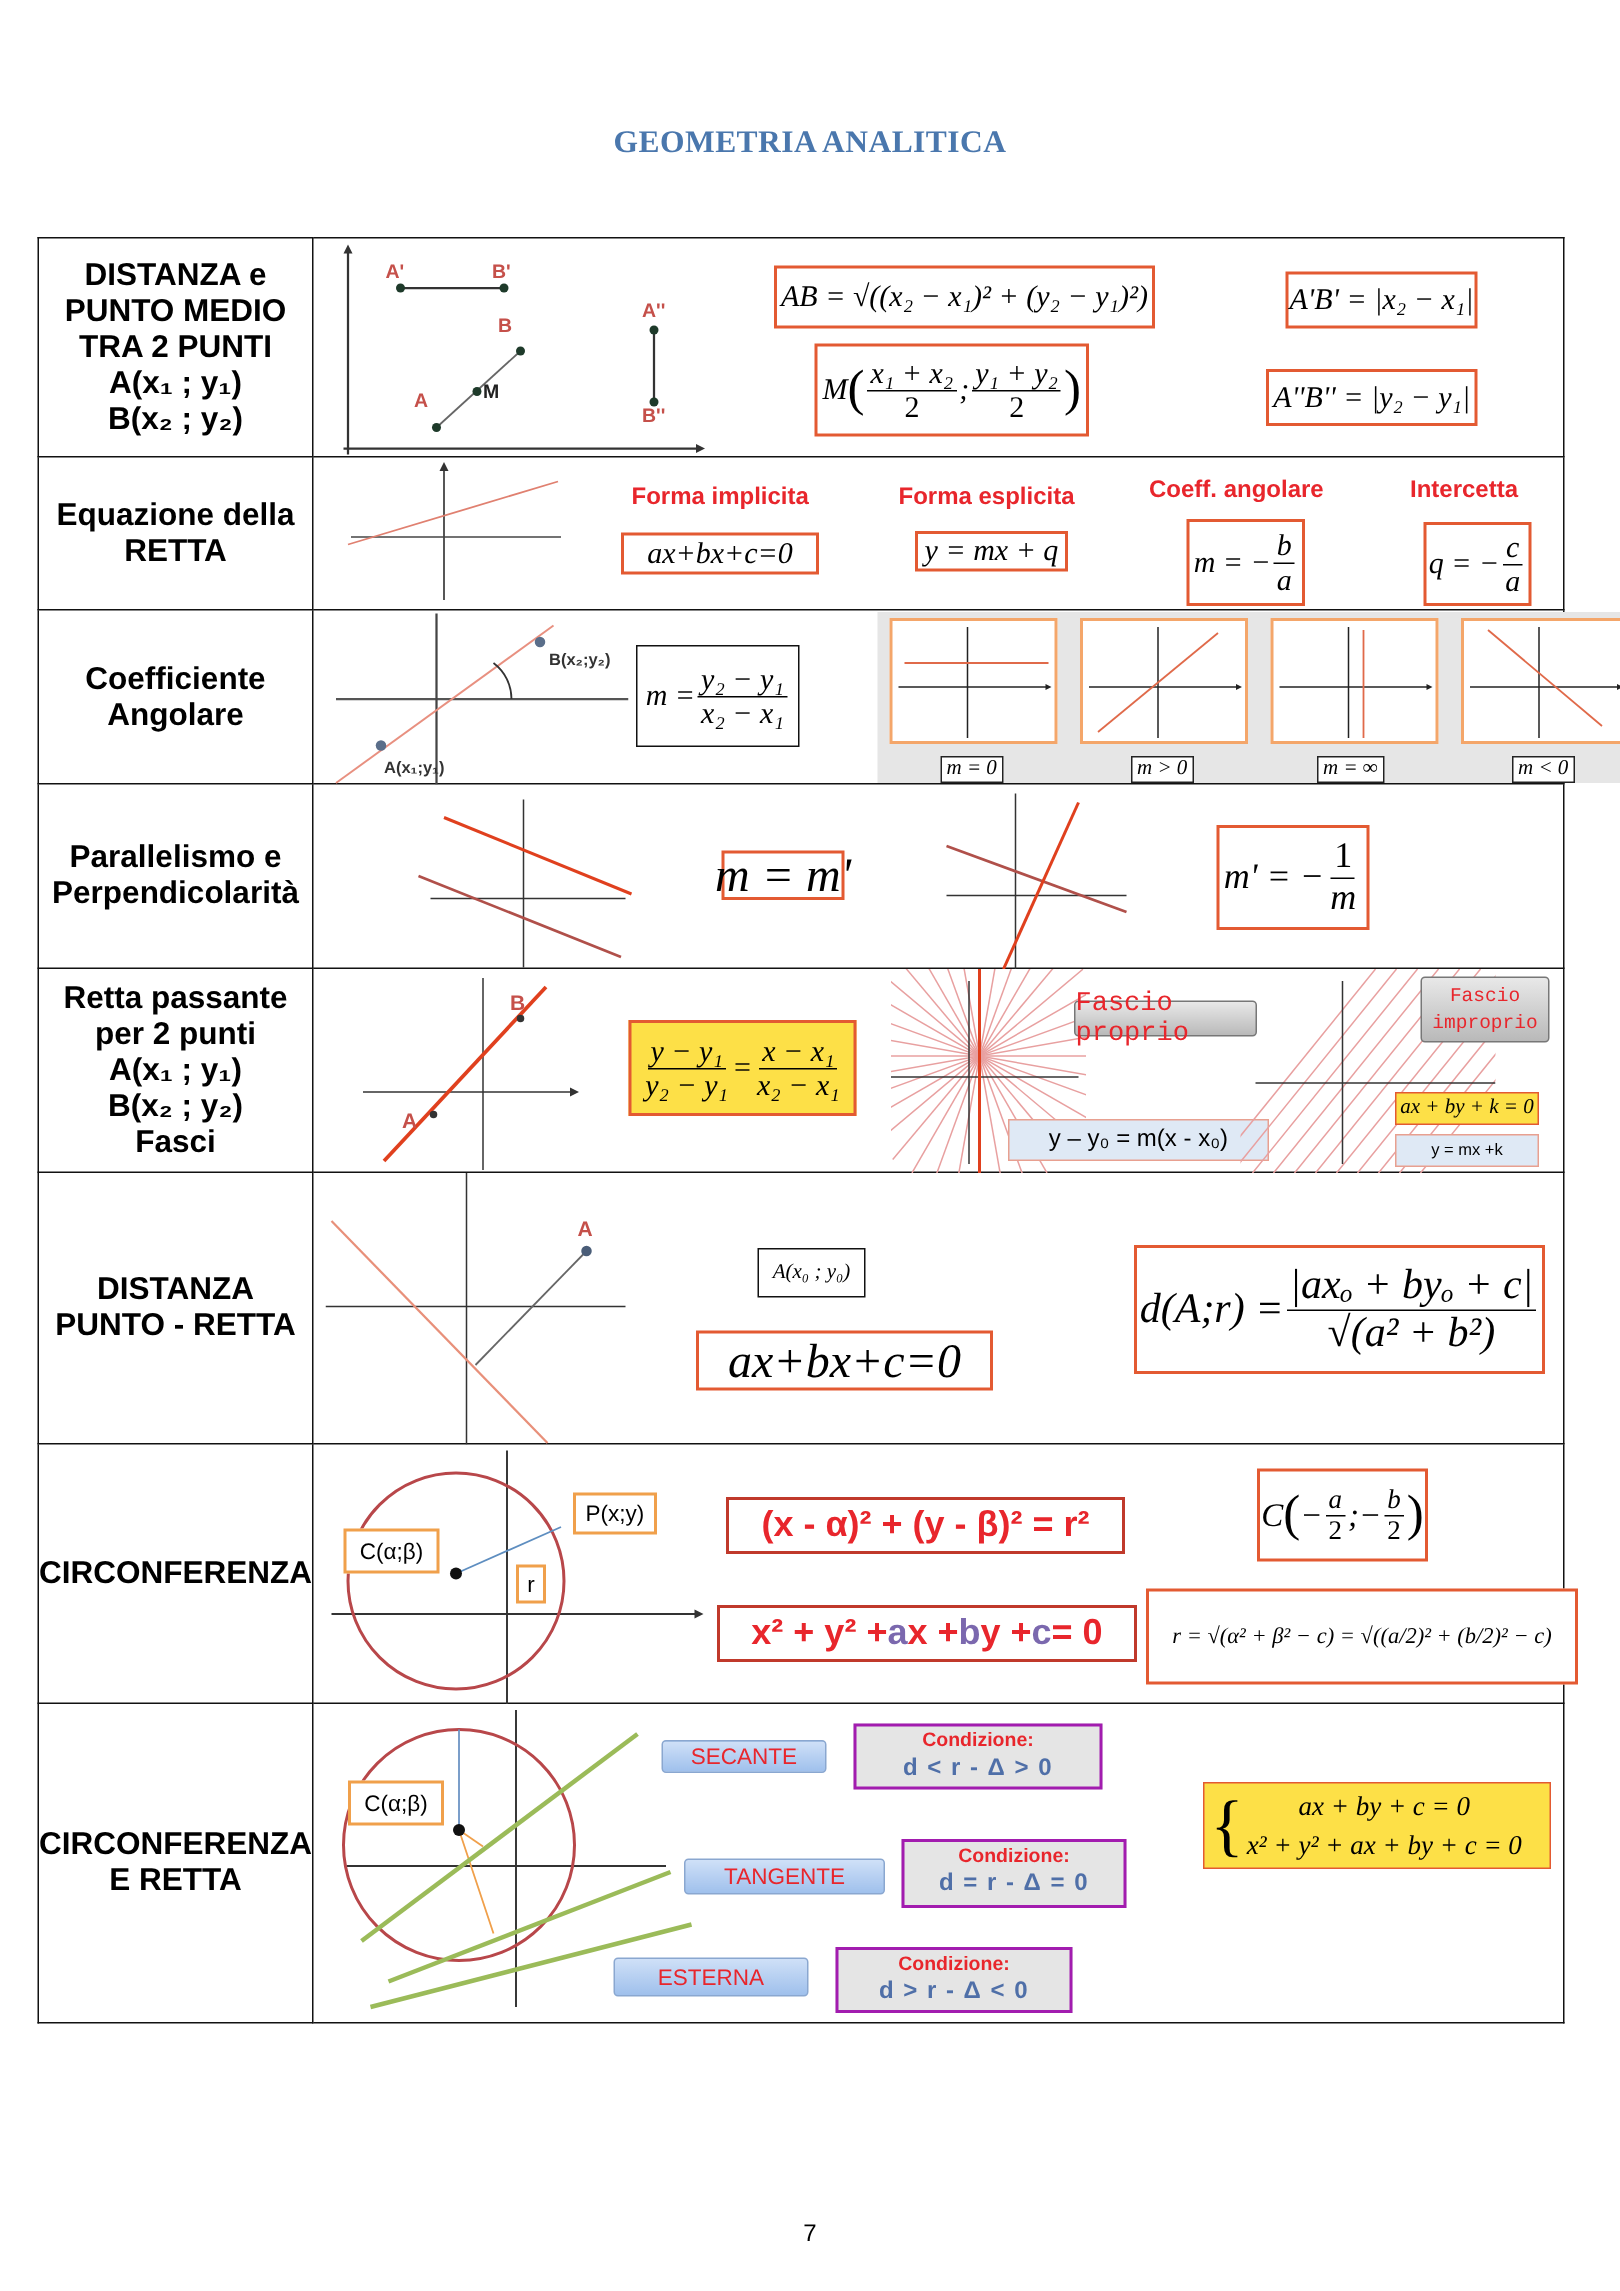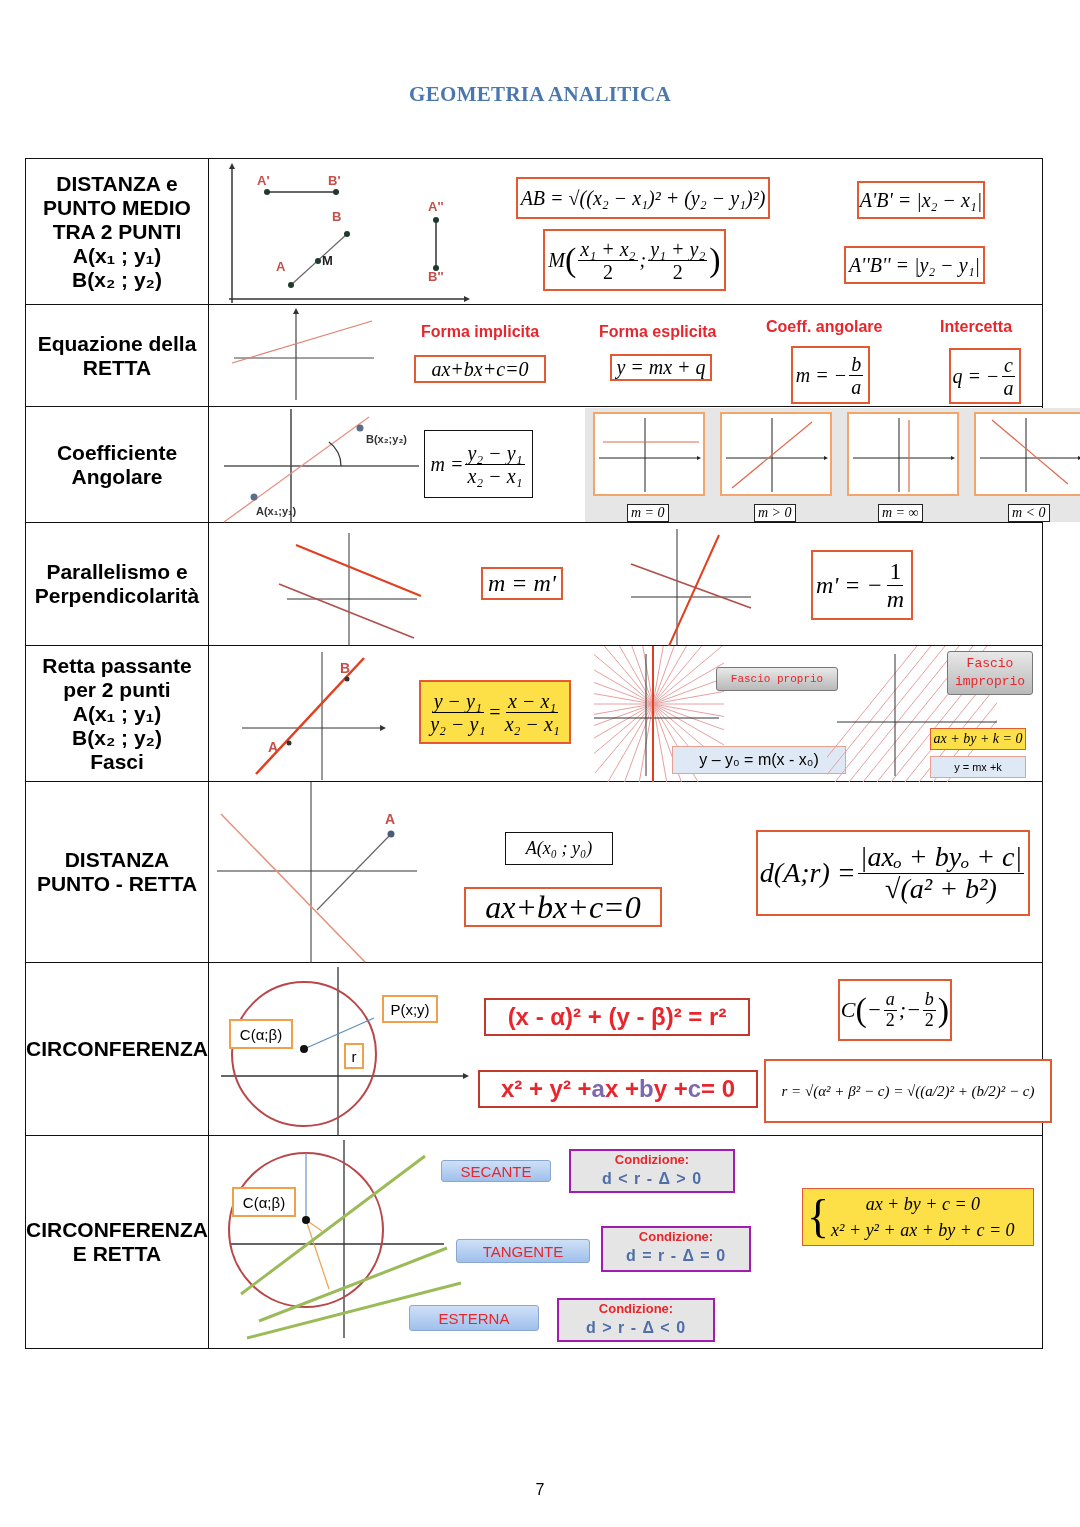--- a/index.html
+++ b/index.html
@@ -13,21 +13,21 @@
   .abs{position:absolute;}
   .fb{border:2px solid #e35a32;background:#fff;font-family:"Liberation Serif",serif;font-style:italic;font-size:20px;white-space:nowrap;display:flex;align-items:center;justify-content:center;padding:0 4px;box-sizing:border-box;}
   .fbk{border:1.5px solid #111;}
   .cyan{background:#fde047;}
   .hdr{color:#e8262c;font-weight:bold;font-size:16px;white-space:nowrap;}
   .frac{display:inline-flex;flex-direction:column;align-items:center;vertical-align:middle;margin:0 2px;}
   .frac .n{border-bottom:1px solid #000;padding:0 2px;line-height:1.1;}
   .frac .d{padding:0 2px;line-height:1.1;}
   .up{font-style:normal;}
   .ptlabel{font-weight:bold;color:#c5504a;font-size:13px;}
-  .btnbox{border-radius:3px;display:flex;align-items:center;justify-content:center;font-size:11px;color:#e8262c;box-sizing:border-box;}
+  .btnbox{border-radius:3px;display:flex;align-items:center;justify-content:center;font-size:18px;color:#e8262c;box-sizing:border-box;}
   .gray-btn{background:linear-gradient(#e8e8e8,#b9b9b9);border:1px solid #777;font-family:Liberation Mono, monospace;}
   .blue-btn{background:linear-gradient(#cfe0f7,#9fc0ec);border:1px solid #8aa7d0;font-size:15px;}
   .cond{border:2px solid #a21caf;background:#e5e5e5;text-align:center;font-weight:bold;box-sizing:border-box;}
   .cond .ct{color:#e8262c;font-size:13px;line-height:18px;}
   .cond .cv{color:#4f6fa8;font-size:16px;line-height:20px;letter-spacing:1px;}
   .orange-box{border:2px solid #f0a04b;background:#fff;font-size:15px;box-sizing:border-box;display:flex;align-items:center;justify-content:center;}
   .gray-panel{background:#e6e6e6;}
   .mini{border:2px solid #f4a66a;background:#fff;box-sizing:border-box;}
   .cap{border:1px solid #222;background:#fff;font-family:"Liberation Serif",serif;font-style:italic;font-size:14px;padding:0 3px;}
   .eqbig{font-weight:bold;font-size:24px;color:#e8262c;font-family:"Liberation Sans",sans-serif;border:2.5px solid #c0392b;box-sizing:border-box;display:flex;align-items:center;justify-content:center;white-space:nowrap;}
@@ -195,21 +195,21 @@
       <div>Parallelismo e</div>
       <div>Perpendicolarità</div>
     </td>
     <td class="cnt">
       <svg class="abs" style="left:60px;top:0" width="160" height="123">
         <line x1="18" y1="76" x2="148" y2="76" stroke="#333"></line>
         <line x1="80" y1="10" x2="80" y2="122" stroke="#333"></line>
         <line x1="27" y1="22" x2="152" y2="73" stroke="#e0401e" stroke-width="2"></line>
         <line x1="10" y1="61" x2="145" y2="115" stroke="#b0504a" stroke-width="1.8"></line>
       </svg>
-      <div class="abs fb" style="left:272px;top:44px;width:82px;height:33px;font-size:24px;">m = m'</div>
+      <div class="abs fb" style="left:272px;top:44px;width:82px;height:33px;font-size:32px;">m = m'</div>
       <svg class="abs" style="left:418px;top:0" width="130" height="123">
         <line x1="4" y1="74" x2="124" y2="74" stroke="#333"></line>
         <line x1="50" y1="6" x2="50" y2="123" stroke="#333"></line>
         <line x1="4" y1="41" x2="124" y2="85" stroke="#b0504a" stroke-width="1.8"></line>
         <line x1="42" y1="123" x2="92" y2="12" stroke="#e0401e" stroke-width="2"></line>
       </svg>
       <div class="abs fb" style="left:602px;top:27px;width:102px;height:70px;font-size:24px;">
         <span>m' = −</span>
         <span class="frac">
               <span class="n up">1</span>
@@ -302,21 +302,21 @@
     </td>
     <td class="cnt">
       <svg class="abs" style="left:8px;top:0" width="210" height="181">
         <line x1="0" y1="89" x2="200" y2="89" stroke="#333"></line>
         <line x1="94" y1="0" x2="94" y2="181" stroke="#333"></line>
         <line x1="4" y1="32" x2="148" y2="180" stroke="#e8907a" stroke-width="1.5"></line>
         <line x1="100" y1="128" x2="174" y2="52" stroke="#666" stroke-width="1.2"></line>
         <circle cx="174" cy="52" r="3.5" fill="#4a5d78"></circle>
         <text x="168" y="42" fill="#c5504a" font-weight="bold" font-size="14">A</text>
       </svg>
-      <div class="abs fb fbk" style="left:296px;top:50px;width:108px;height:33px;font-size:18px;text-align:right;">A(x₀ ; y₀)</div>
+      <div class="abs fb fbk" style="left:296px;top:50px;width:72px;height:33px;font-size:14px;text-align:right;">A(x₀ ; y₀)</div>
       <div class="abs fb" style="left:255px;top:105px;width:198px;height:40px;font-size:32px;">ax+bx+c=0</div>
       <div class="abs fb" style="left:547px;top:48px;width:274px;height:86px;font-size:28px;">
         <span>d(A;r) =</span>
         <span class="frac">
               <span class="n">|axₒ + byₒ + c|</span>
               <span class="d">√(a² + b²)</span>
             </span>
       </div>
     </td>
   </tr>

